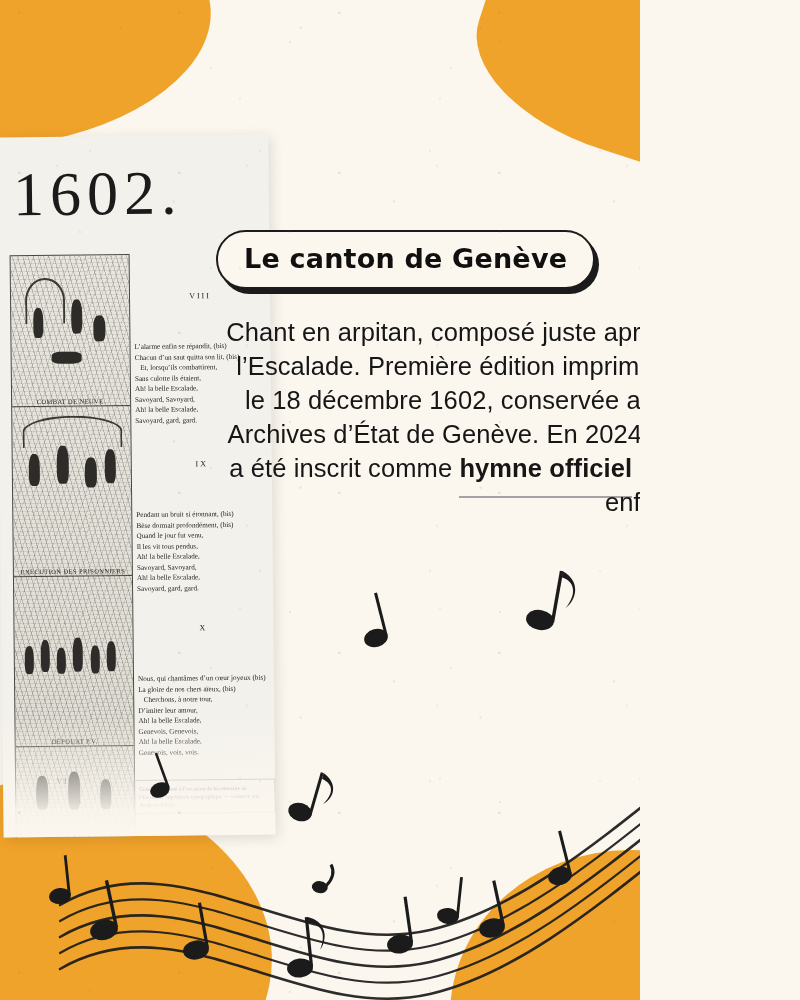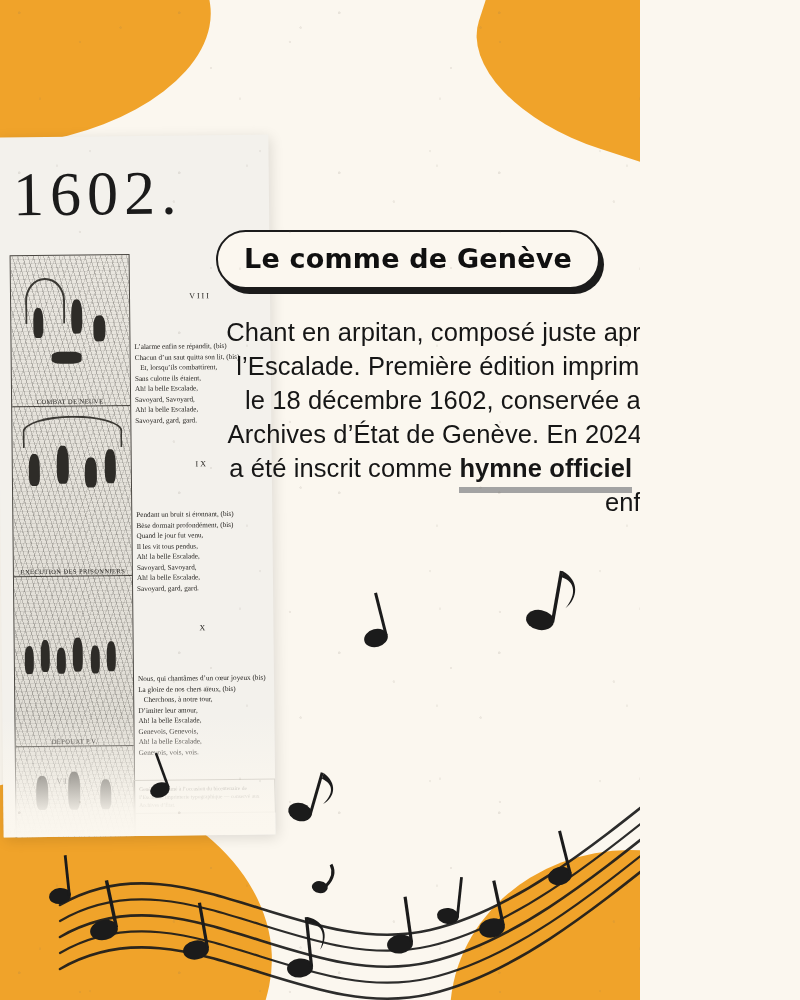--- a/index.html
+++ b/index.html
@@ -224,22 +224,22 @@
     text-align: right;
     font-size: 25.5px;
     line-height: 34px;
     color: #161616;
     font-family: "Liberation Sans", sans-serif;
     letter-spacing: .1px;
     width: 452px;
   }
   .body-text .hl {
     font-weight: bold;
-    border-bottom: 6px solid #a3a3a3;
-    padding-bottom: 5px;
+    border-bottom: 2px solid #a3a3a3;
+    padding-bottom: 14px;
     margin-top: 42px;
   }
 </style>
 </head>
 <body>
 
 <div id="stage">
 
   <div class="blob blob-top-left"></div>
   <div class="blob blob-top-right"></div>
@@ -424,18 +424,18 @@
         <rect x="8" y="-40" width="2.8" height="40"></rect>
       </g>
       <g transform="translate(448,916) rotate(6)">
         <ellipse cx="0" cy="0" rx="11" ry="8"></ellipse>
         <rect x="8" y="-40" width="2.8" height="40"></rect>
       </g>
     </g>
   </svg>
 
   <div class="content">
-    <div class="title-pill">Le comme de Genève</div>
+    <div class="title-pill">Le canton de Genève</div>
     <div class="body-text"><span>Chant en arpitan, composé juste après l’Escalade. Première édition imprimée le 18 décembre 1602, conservée aux Archives d’État de Genève. En 2024, il a été inscrit comme </span><span class="hl">hymne officiel</span><span> du enfin.</span></div>
   </div>
 
   <div class="paper-noise"></div>
 </div>
 
 </body></html>

